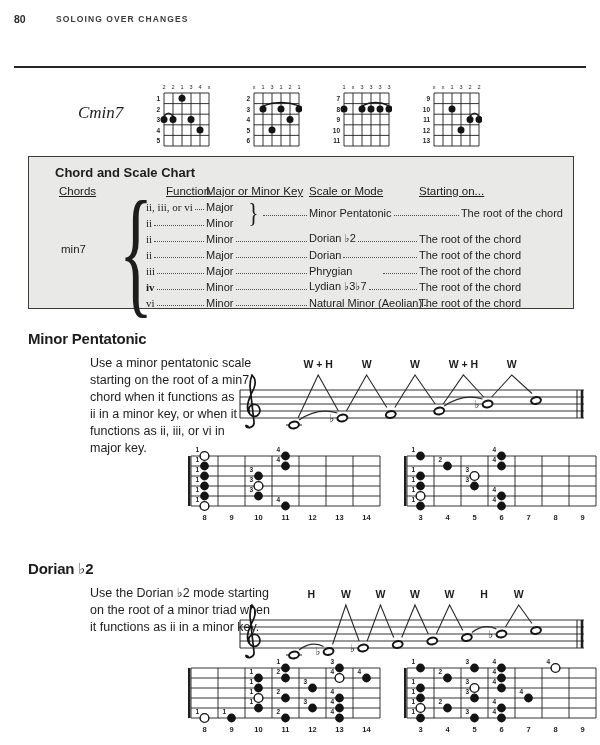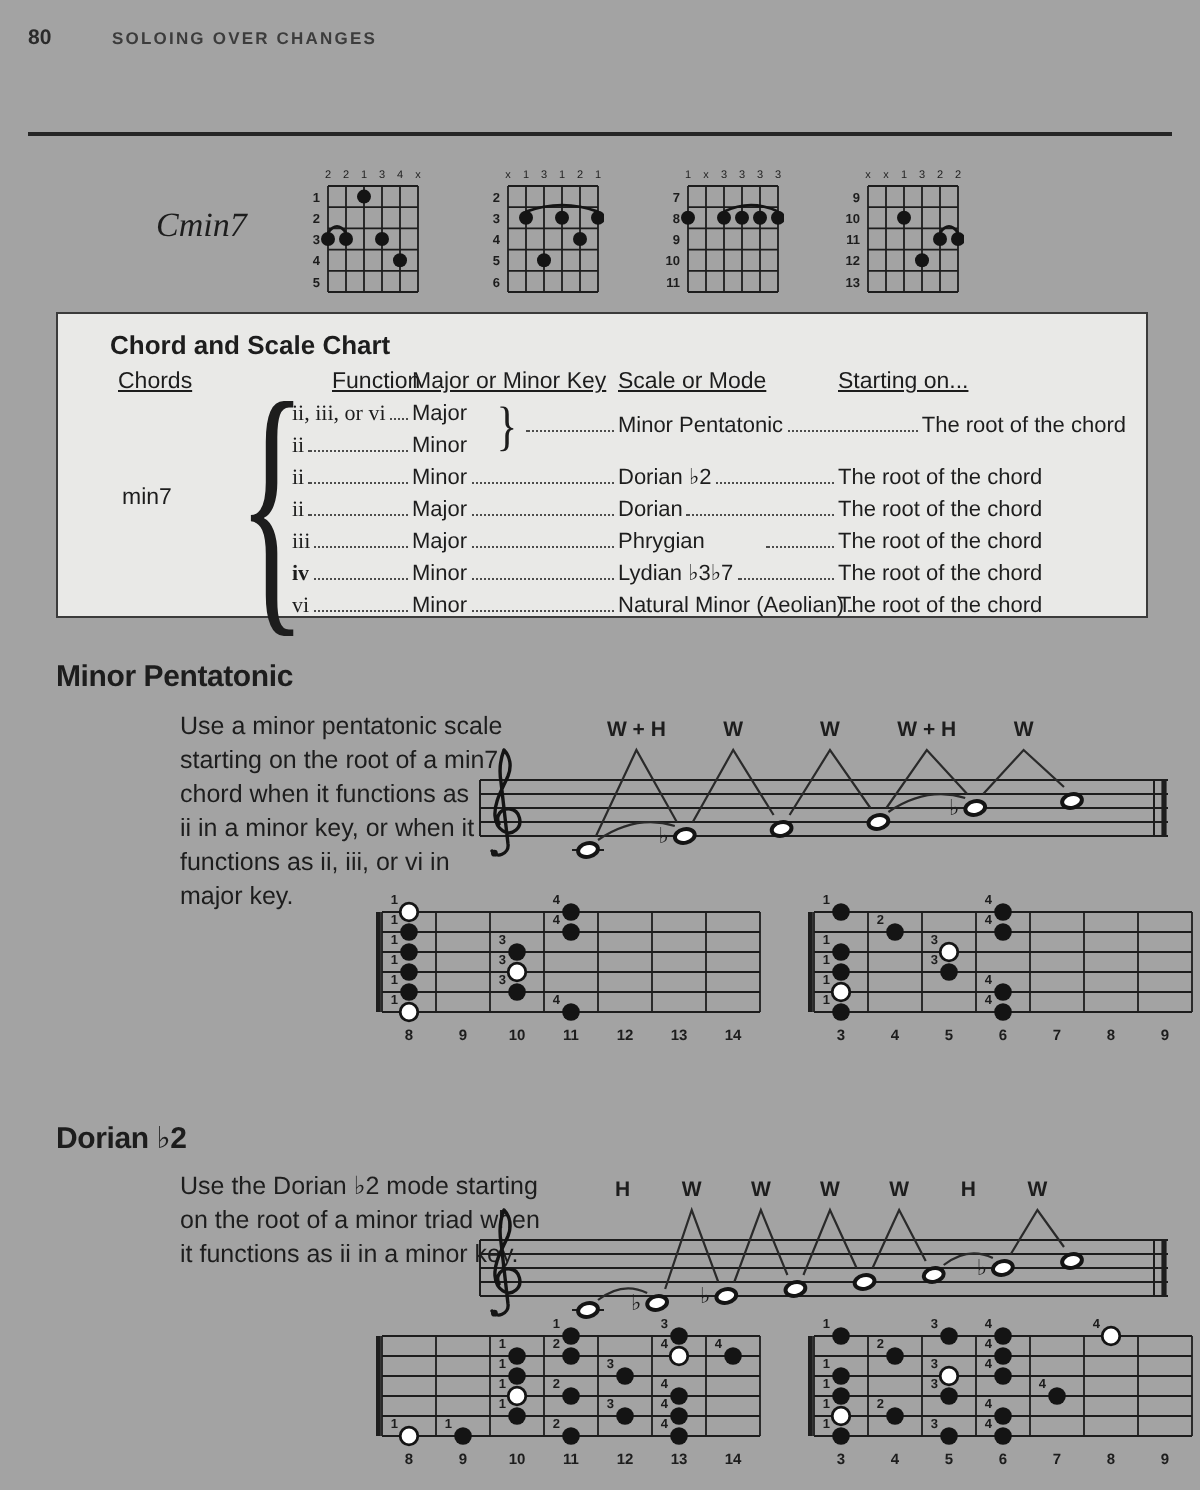--- a/index.html
+++ b/index.html
@@ -1,16 +1,16 @@
 <!DOCTYPE html>
 <html><head>
 <meta charset="utf-8">
 <style>
   html,body{margin:0;padding:0;background:#d8d8d8;}
-  #page{position:relative;width:600px;height:745px;background:#a3a3a3;overflow:hidden;
+  #page{position:relative;width:600px;height:745px;background:#ffffff;overflow:hidden;
         font-family:"Liberation Sans","DejaVu Sans",sans-serif;color:#1d1d1d;}
   .abs{position:absolute;}
   .pagenum{left:14px;top:13px;font-size:10.5px;font-weight:bold;color:#2b2b2b;}
   .running{left:56px;top:14px;font-size:8.5px;font-weight:bold;letter-spacing:1.1px;color:#3c3c3c;}
   .sectitle{right:16px;top:42px;font-size:17px;font-weight:bold;letter-spacing:-0.3px;}
   .rule{left:14px;top:66px;width:572px;height:2px;background:#262626;}
   .chordlabel{left:78px;top:103px;font-family:"Liberation Serif","DejaVu Serif",serif;
               font-style:italic;font-size:17px;}
   .chordgrids{left:148px;top:80px;display:flex;gap:26px;}
   

